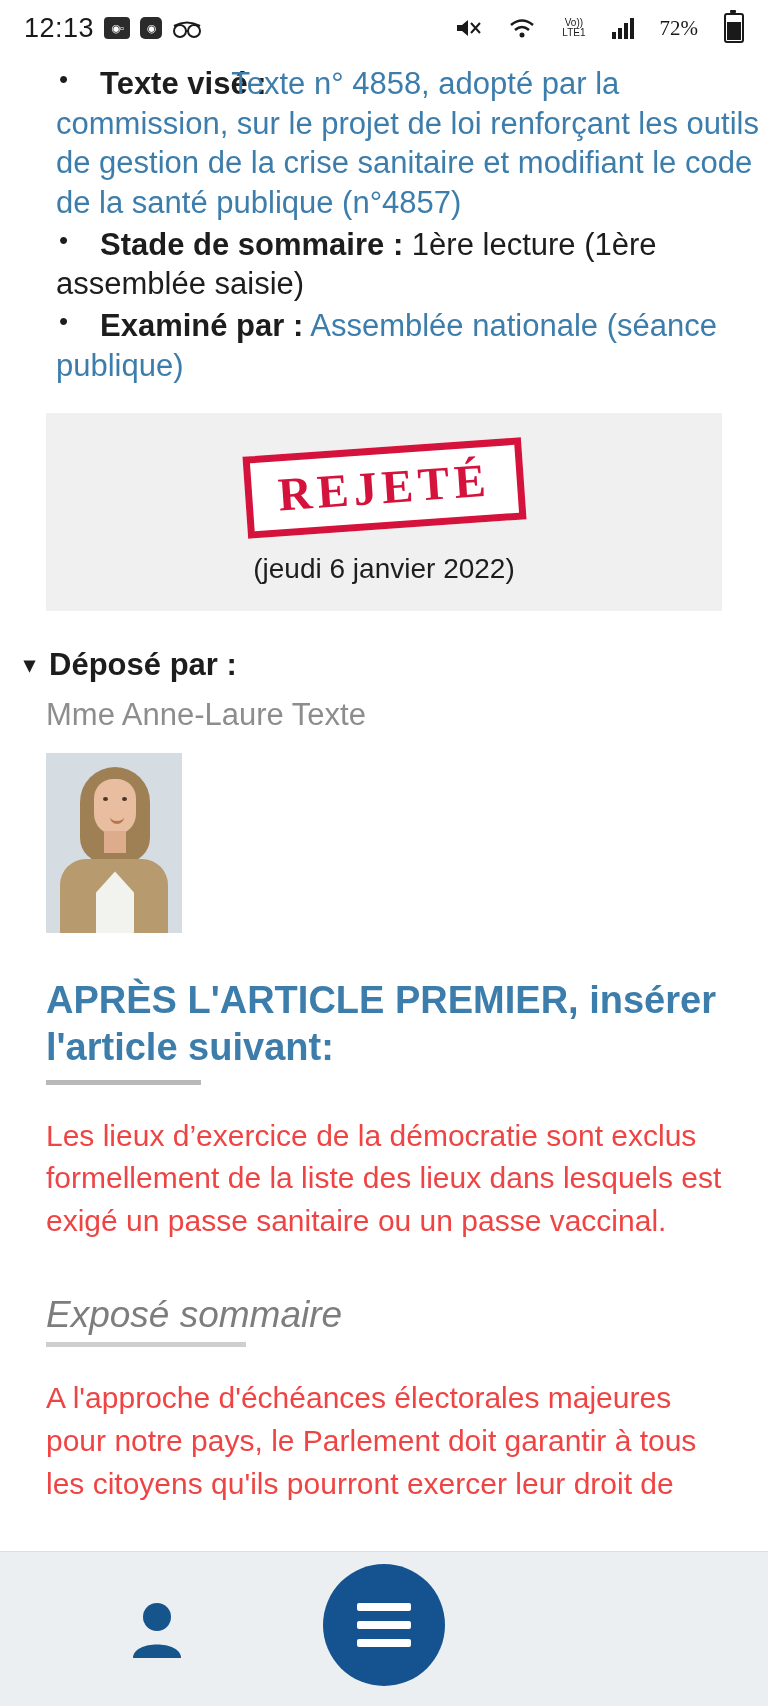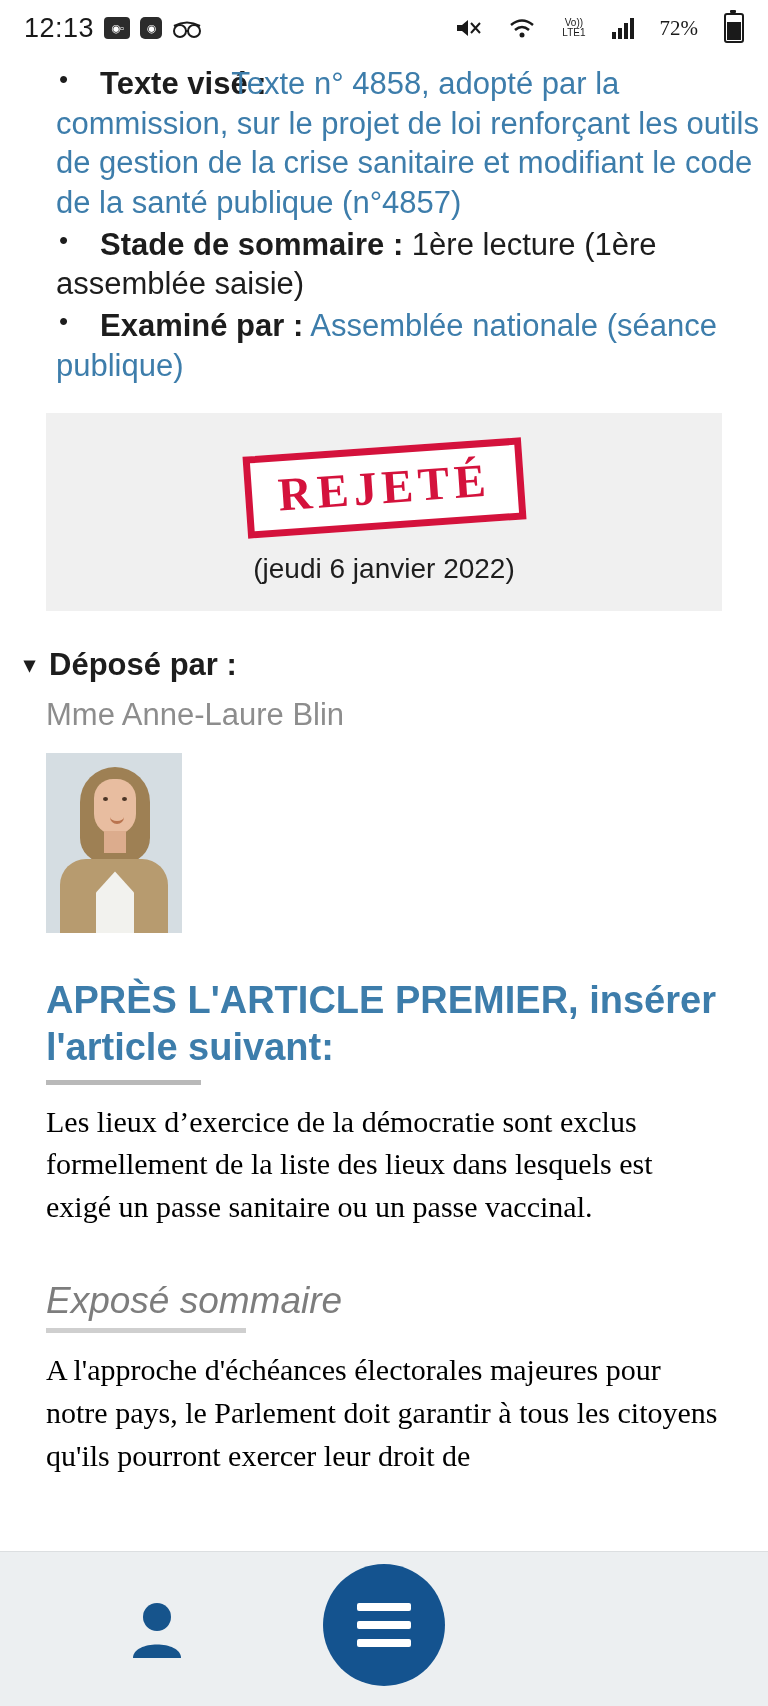--- a/index.html
+++ b/index.html
@@ -249,25 +249,24 @@
     color: #3d7dab;
     font-weight: 700;
   }
   .rule {
     margin: 8px 46px 0 46px;
     height: 5px;
     width: 155px;
     background: #b9b9b9;
   }
   p.body-text {
-    margin: 16px 46px 0 46px;
+    margin: 30px 46px 0 46px;
     font-size: 30px;
     line-height: 1.42;
-    color: #000000;
-    font-family: Liberation Serif, serif;
+    color: #ef4444;
   }
   h2.sec-title {
     margin: 52px 46px 0 46px;
     font-size: 37px;
     font-weight: 400;
     color: #7d7d7d;
     font-style: italic;
   }
   .rule2 {
     margin: 6px 46px 0 46px;
@@ -386,21 +385,21 @@
 
   <div class="stamp-box">
     <div class="stamp">REJETÉ</div>
     <div class="stamp-date">(jeudi 6 janvier 2022)</div>
   </div>
 
   <div class="depose-head">
     <span class="caret">▾</span>
     <span>Déposé par :</span>
   </div>
-  <div class="depose-name">Mme Anne-Laure Blin</div>
+  <div class="depose-name">Mme Anne-Laure Texte</div>
 
   <div class="portrait">
     <div class="p-bg"></div>
     <div class="p-hair"></div>
     <div class="p-face"></div>
     <div class="p-eye l"></div>
     <div class="p-eye r"></div>
     <div class="p-smile"></div>
     <div class="p-neck"></div>
     <div class="p-jacket"></div>

